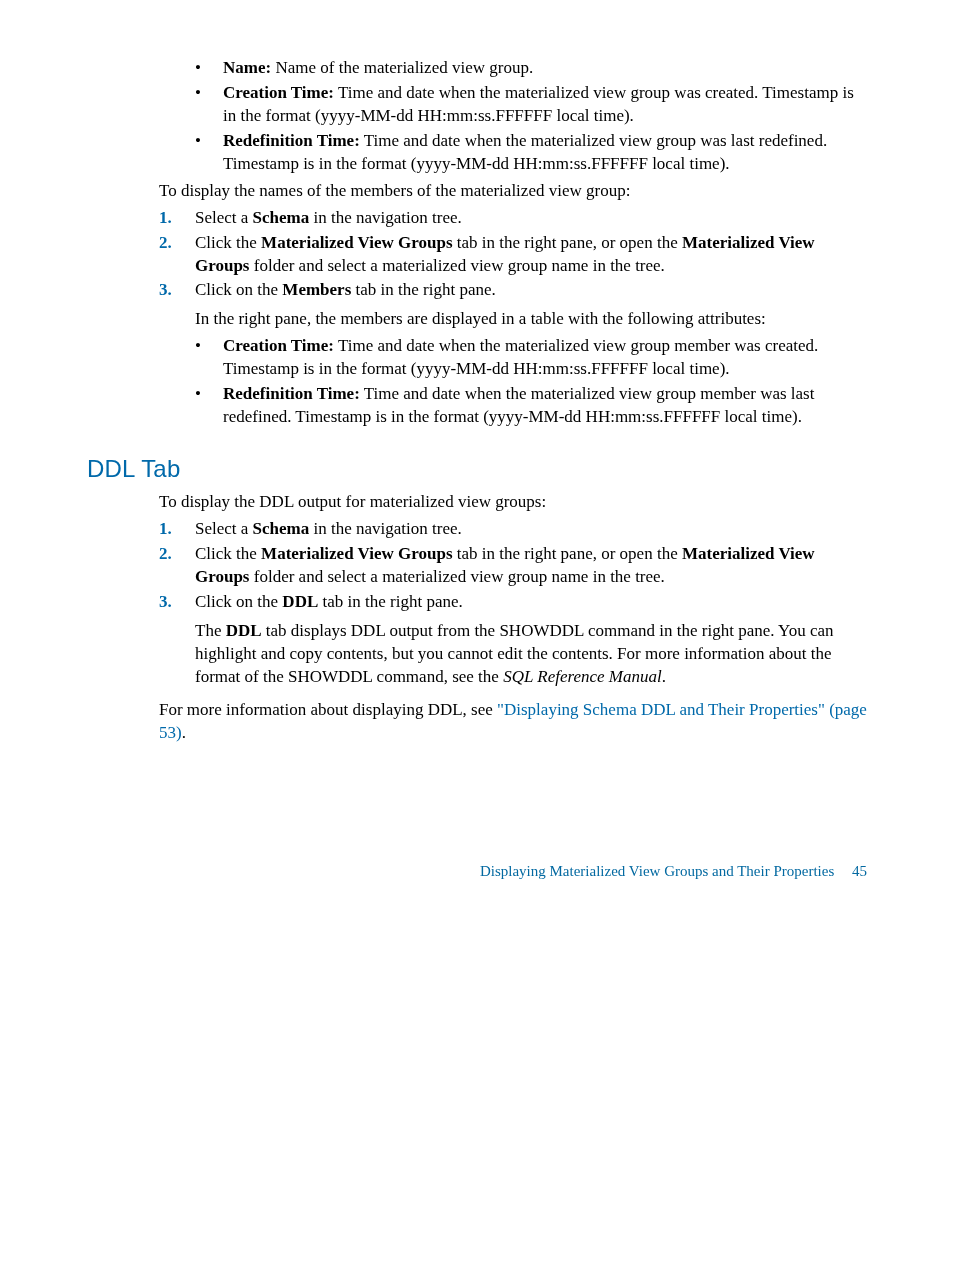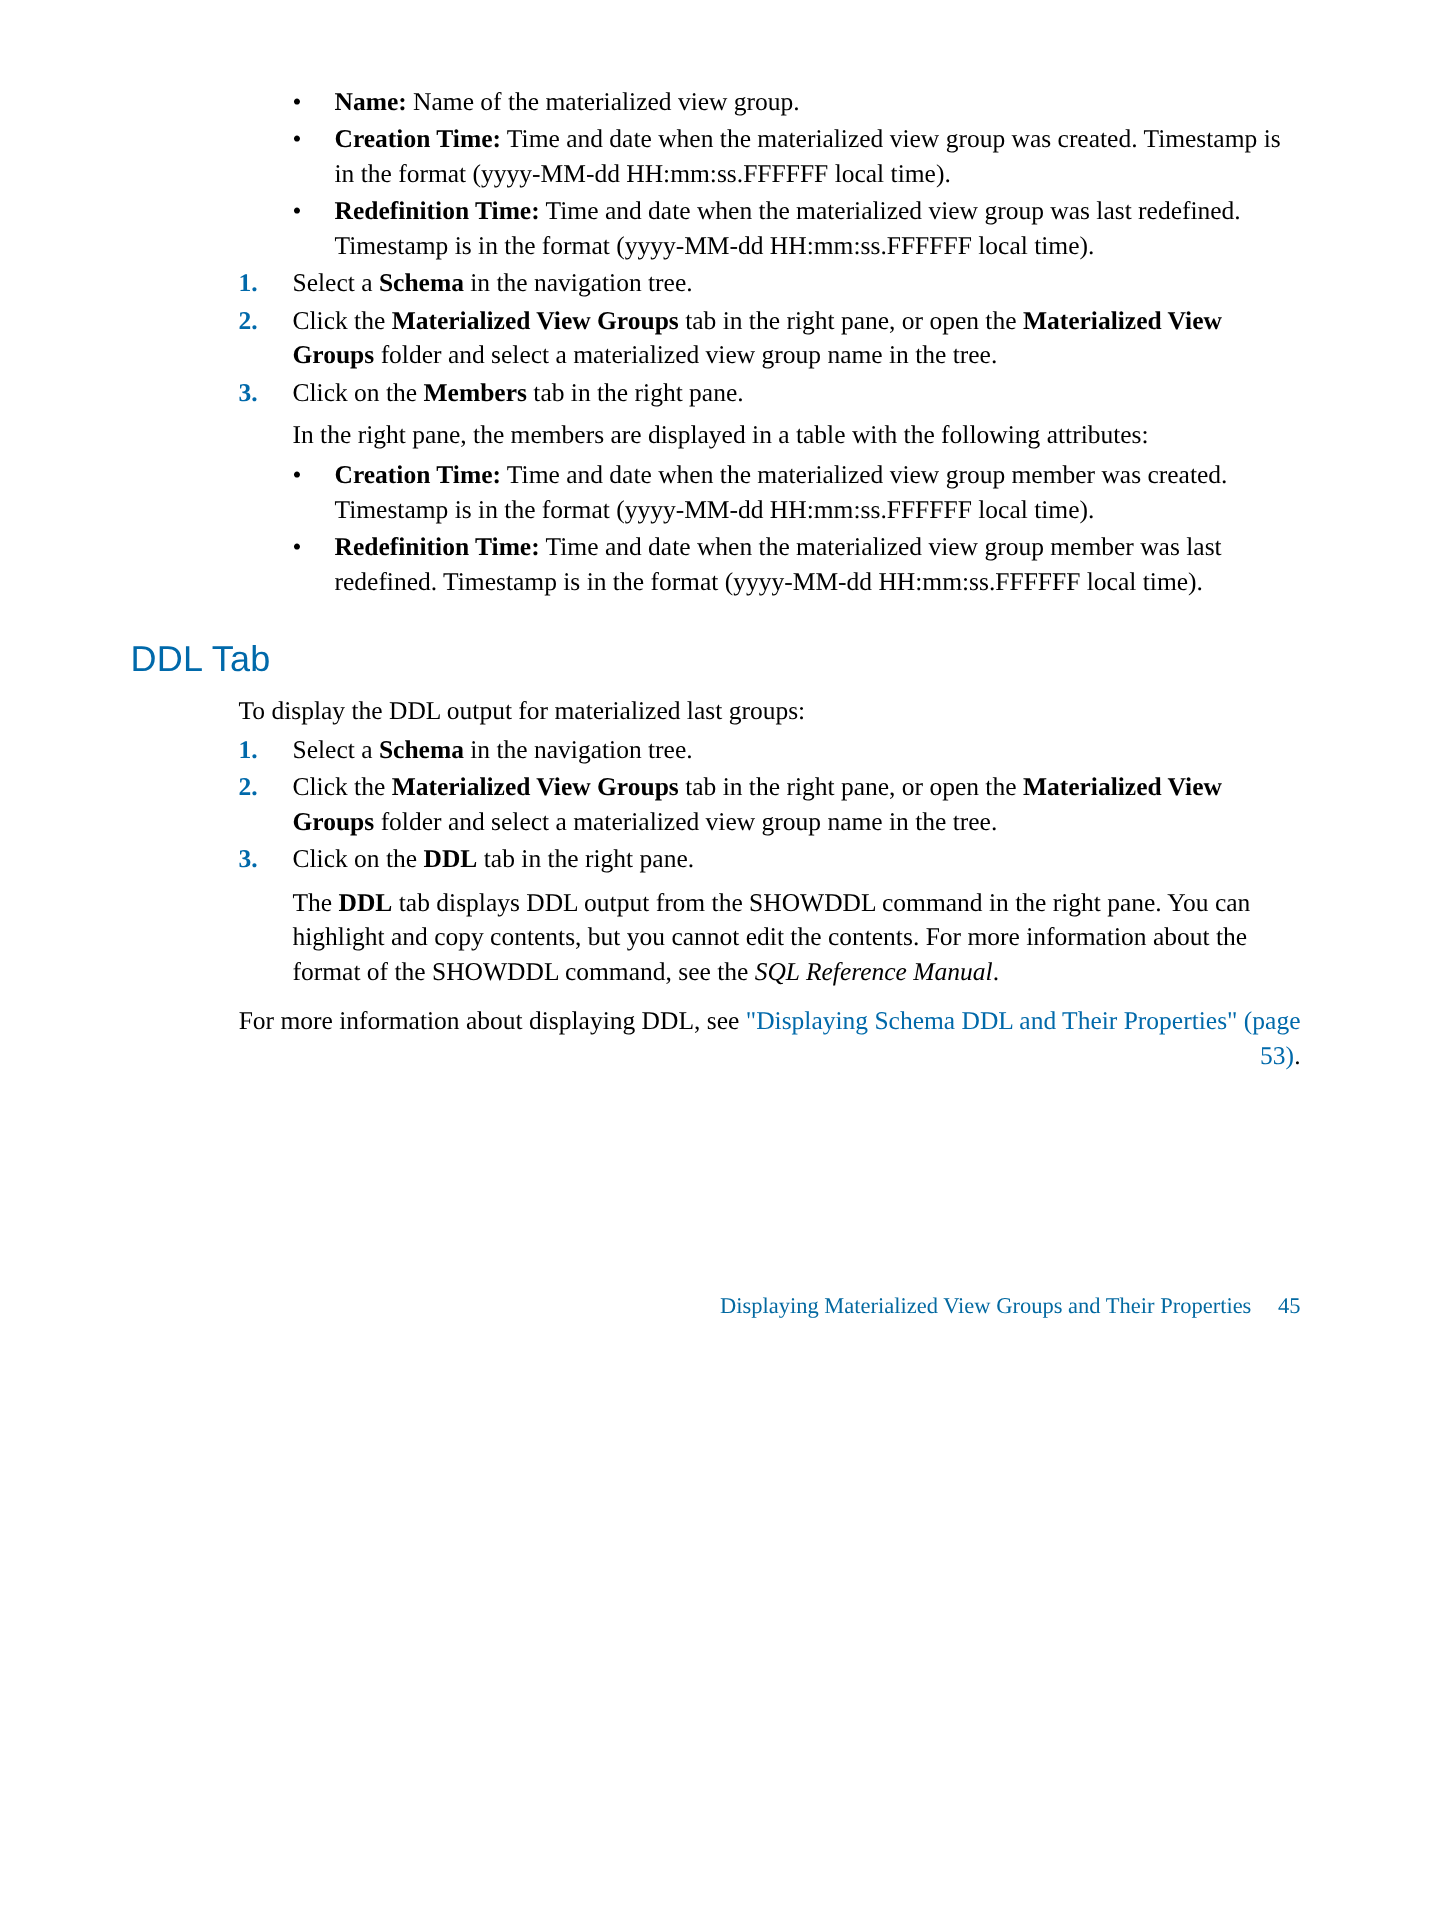--- a/index.html
+++ b/index.html
@@ -106,20 +106,21 @@
       <li>
         <b>Creation Time:</b><span> Time and date when the materialized view group was created. Timestamp is in the format (yyyy-MM-dd HH:mm:ss.FFFFFF local time).</span>
       </li>
       <li>
         <b>Redefinition Time:</b><span> Time and date when the materialized view group was last redefined. Timestamp is in the format (yyyy-MM-dd HH:mm:ss.FFFFFF local time).</span>
       </li>
     </ul>
   </div>
 
   <div class="body-indent">
+    <p>To display the names of the members of the materialized view group:</p>
     <ol class="steps">
       <li>
         <span>Select a </span><b>Schema</b><span> in the navigation tree.</span>
       </li>
       <li>
         <span>Click the </span><b>Materialized View Groups</b><span> tab in the right pane, or open the </span><b>Materialized View Groups</b><span> folder and select a materialized view group name in the tree.</span>
       </li>
       <li>
         <span>Click on the </span><b>Members</b><span> tab in the right pane.</span>
         <p style="margin-top:6px;">In the right pane, the members are displayed in a table with the following attributes:</p>
@@ -130,36 +131,36 @@
           <li>
             <b>Redefinition Time:</b><span> Time and date when the materialized view group member was last redefined. Timestamp is in the format (yyyy-MM-dd HH:mm:ss.FFFFFF local time).</span>
           </li>
         </ul>
       </li>
     </ol>
   </div>
 
   <h2 class="section">DDL Tab</h2>
   <div class="body-indent">
-    <p>To display the DDL output for materialized last groups:</p>
+    <p>To display the DDL output for materialized view groups:</p>
     <ol class="steps">
       <li>
         <span>Select a </span><b>Schema</b><span> in the navigation tree.</span>
       </li>
       <li>
         <span>Click the </span><b>Materialized View Groups</b><span> tab in the right pane, or open the </span><b>Materialized View Groups</b><span> folder and select a materialized view group name in the tree.</span>
       </li>
       <li>
         <span>Click on the </span><b>DDL</b><span> tab in the right pane.</span>
         <p style="margin-top:6px;">
           <span>The </span><b>DDL</b><span> tab displays DDL output from the SHOWDDL command in the right pane. You can highlight and copy contents, but you cannot edit the contents. For more information about the format of the SHOWDDL command, see the </span><i>SQL Reference Manual</i><span>.</span>
         </p>
       </li>
     </ol>
-    <p style="margin-top:10px;text-align:right;">
+    <p style="margin-top:10px;">
       <span>For more information about displaying DDL, see </span><a class="link">"Displaying Schema DDL and Their Properties" (page 53)</a><span>.</span>
     </p>
   </div>
 
   <div class="footer">
     <span>Displaying Materialized View Groups and Their Properties</span>
     <span class="pgnum">45</span>
   </div>
 
 </div>

